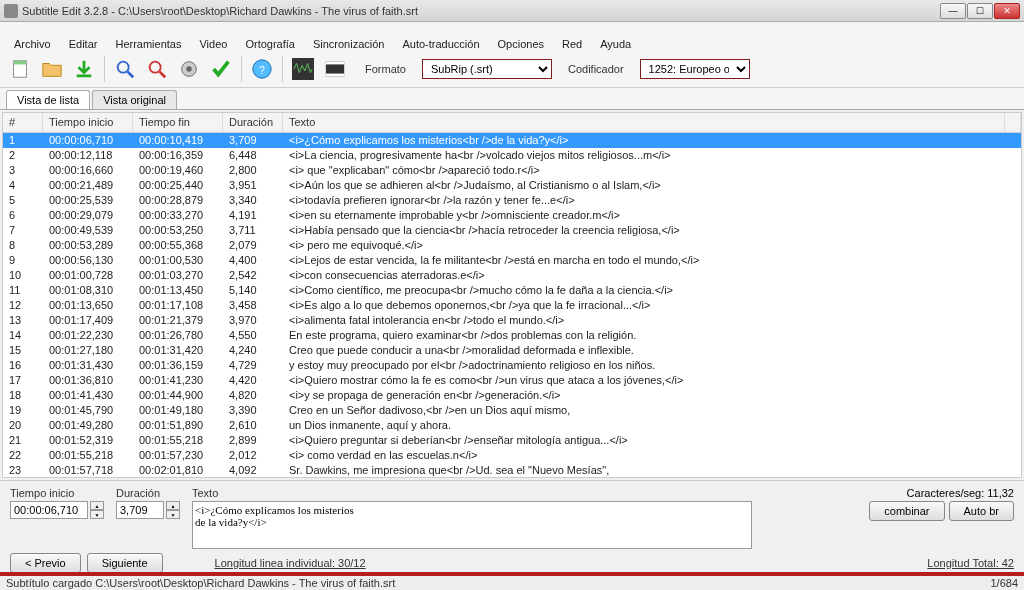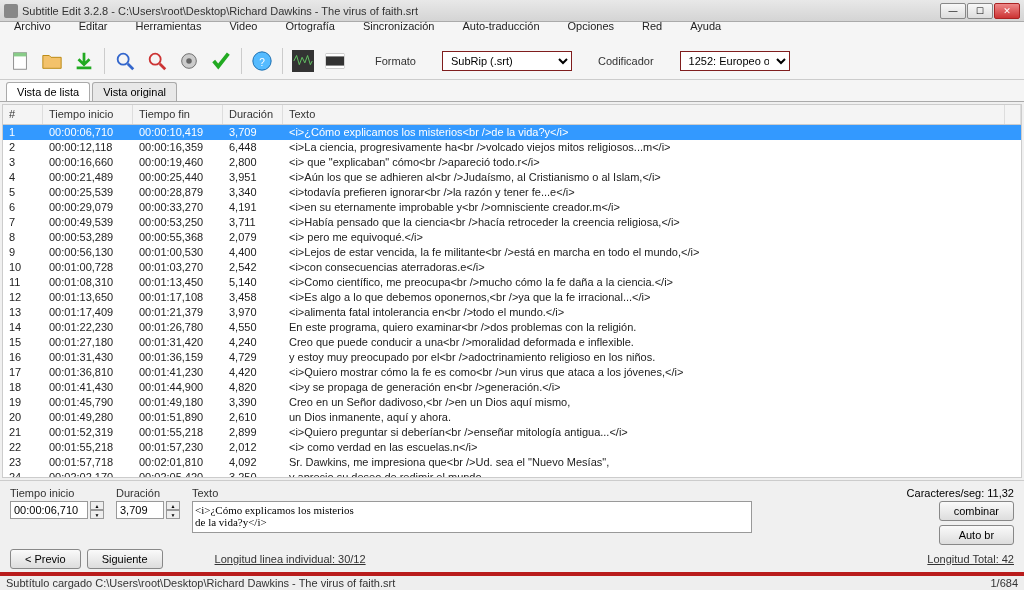--- a/index.html
+++ b/index.html
@@ -3,27 +3,27 @@
 <meta charset="utf-8">
 <style>
 * { box-sizing: border-box; margin: 0; padding: 0; font-family: Tahoma, sans-serif; font-size: 11px; }
 body { background: #f0f0f0; width: 1024px; height: 590px; overflow: hidden; display: flex; flex-direction: column; }
 .titlebar { background: linear-gradient(#e8e8e8,#d4d4d4); height: 22px; display: flex; align-items: center; padding: 0 4px; border-bottom: 1px solid #aaa; }
 .titlebar .icon { width: 14px; height: 14px; background: #888; margin-right: 4px; border-radius: 2px; }
 .titlebar .title { flex: 1; color: #333; font-size: 11px; }
 .winbtns { display: flex; gap: 1px; }
 .winbtn { width: 26px; height: 16px; border: 1px solid #888; background: linear-gradient(#f8f8f8,#ddd); border-radius: 2px; display: flex; align-items: center; justify-content: center; font-size: 9px; cursor: pointer; }
 .winbtn.close { background: linear-gradient(#e88,#c33); color: #fff; border-color: #a22; }
-.menubar { background: #f5f5f5; height: 20px; display: flex; align-items: flex-end; padding: 8px 6px; gap: 12px; }
+.menubar { background: #f5f5f5; height: 20px; display: flex; align-items: flex-start; padding: 14px 6px; gap: 2px; }
 .menubar span { padding: 2px 8px; cursor: pointer; color: #222; }
 .toolbar { background: #f5f5f5; height: 38px; display: flex; align-items: center; padding: 2px 6px; gap: 4px; border-bottom: 1px solid #ccc; }
 .tbtn { width: 28px; height: 28px; display: flex; align-items: center; justify-content: center; cursor: pointer; border-radius: 2px; }
 .tbtn svg { width: 22px; height: 22px; }
 .tsep { width: 1px; height: 26px; background: #ccc; margin: 0 2px; }
-.tlabel { color: #333; margin: 0 22px; }
+.tlabel { color: #333; margin: 0 12px; }
 select { height: 20px; font-size: 11px; background: #fff; border: 1px solid #7f1d1d; padding: 0 4px; }
 .tabrow { background: #f5f5f5; height: 22px; display: flex; align-items: flex-end; padding: 0 6px; border-bottom: 1px solid #aaa; }
 .tab { padding: 3px 10px; border: 1px solid #aaa; border-bottom: none; background: #fff; border-radius: 3px 3px 0 0; margin-right: 2px; cursor: pointer; }
 .tab.inactive { background: #e8e8e8; }
 .listarea { flex: 1; background: #fff; overflow: hidden; display: flex; flex-direction: column; border: 1px solid #ccc; margin: 2px; }
 .listheader { display: flex; background: #f4f4f4; border-bottom: 1px solid #ccc; height: 20px; }
 .listheader div { border-right: 1px solid #ddd; padding: 3px 6px; color: #333; font-weight: normal; }
 .listbody { flex: 1; overflow-y: scroll; }
 .row { display: flex; height: 15px; line-height: 15px; cursor: pointer; }
 .row div { padding: 0 6px; white-space: nowrap; overflow: hidden; color: #222; }
@@ -36,22 +36,22 @@
 .c5 { flex: 1; }
 .scrollcol { width: 16px; }
 .editor { background: #f0f0f0; padding: 6px 10px; border-top: 1px solid #ccc; display: flex; flex-direction: column; gap: 4px; height: 92px; }
 .edrow { display: flex; align-items: flex-start; gap: 12px; }
 .edcol { display: flex; flex-direction: column; gap: 2px; }
 .edcol label { color: #333; font-size: 11px; }
 .edcol .inline { display: flex; align-items: center; gap: 2px; }
 input[type=text] { height: 18px; border: 1px solid #999; padding: 0 3px; background: #fff; font-size: 11px; }
 .stepper { width: 14px; height: 18px; display: flex; flex-direction: column; }
 .stepper div { flex: 1; border: 1px solid #999; background: #eee; font-size: 5px; display: flex; align-items: center; justify-content: center; cursor: pointer; }
-textarea { border: 1px solid #999; background: #fff; font-size: 11px; padding: 2px; resize: none; width: 560px; height: 32px; font-family: Tahoma; }
-.rightbtns { display: flex; flex-direction: column; gap: 4px; margin-left: auto; }
+textarea { border: 1px solid #999; background: #fff; font-size: 11px; padding: 2px; resize: none; width: 560px; height: 48px; font-family: Tahoma; }
+.rightbtns { display: flex; flex-direction: row; gap: 4px; margin-left: auto; }
 button { height: 20px; padding: 0 14px; border: 1px solid #888; background: linear-gradient(#fafafa,#ddd); border-radius: 3px; cursor: pointer; font-size: 11px; }
 .navbtns { display: flex; gap: 6px; }
 .lenrow { display: flex; justify-content: space-between; color: #333; font-size: 11px; text-decoration: underline; }
 .status { height: 18px; background: #eee; border-top: 4px solid #b91c1c; display: flex; align-items: center; padding: 0 6px; color: #333; font-size: 11px; }
 .status .r { margin-left: auto; }
 </style>
 </head>
 <body>
 
 <div class="titlebar">

